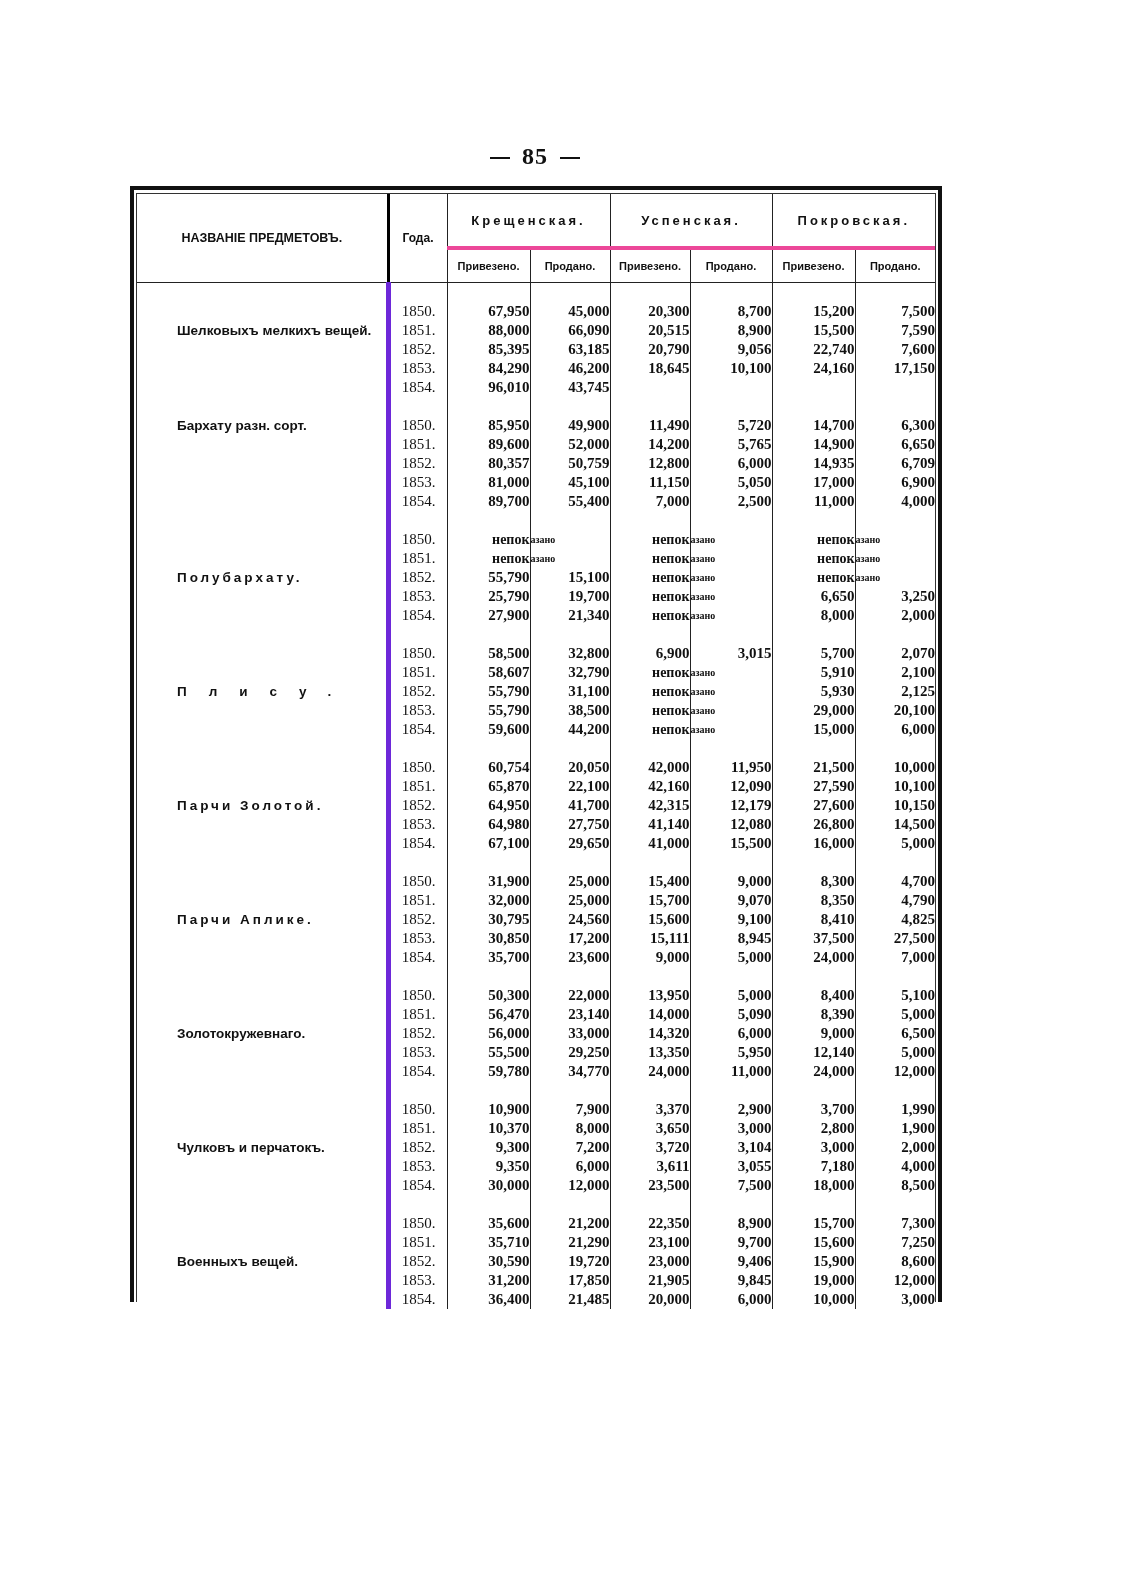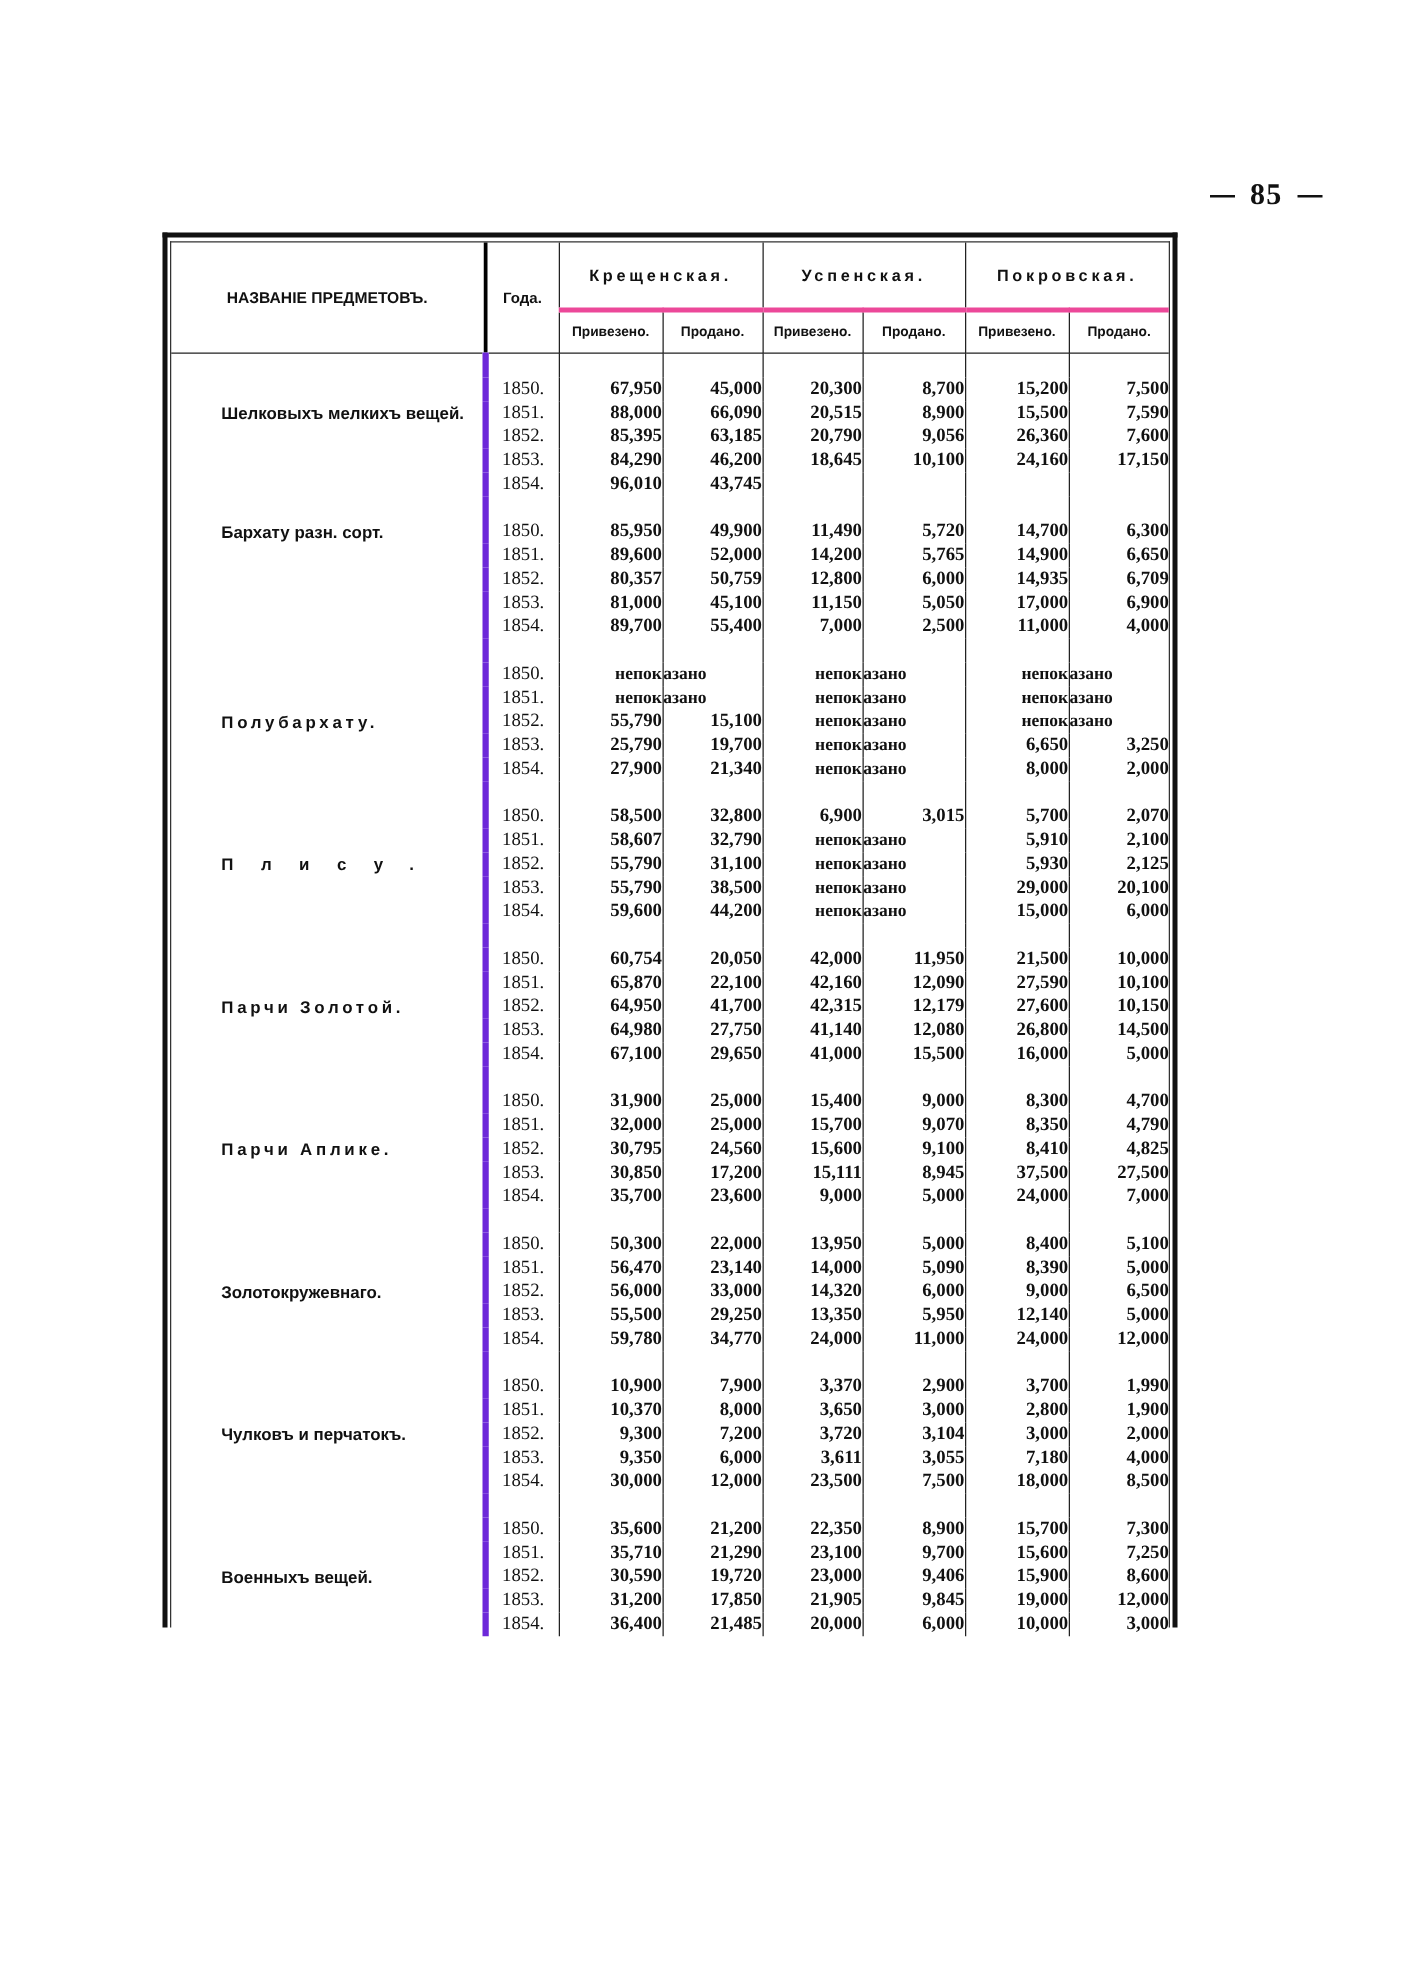--- a/index.html
+++ b/index.html
@@ -1,18 +1,18 @@
 <!DOCTYPE html>
 <html><head>
 <meta charset="utf-8">
 <style>
   html, body { margin: 0; padding: 0; background: #ffffff; }
   body { width: 1140px; height: 1589px; position: relative; overflow: hidden;
          font-family: "Liberation Serif", "DejaVu Serif", serif; color: #111; }
-  .page-number { position: absolute; top: 143px; left: 0; width: 1070px; text-align: right;
+  .page-number { position: absolute; top: 143px; left: 0; width: 1070px; text-align: center;
                  font-size: 24px; font-weight: bold; letter-spacing: 1px; }
   .page-number .dash { display: inline-block; width: 20px; height: 2px; background:#111; vertical-align: middle; margin: 0 12px; }
   .table-wrap { position: absolute; left: 130px; top: 186px; width: 812px; height: 1116px; }
   .frame-top { position: absolute; left: 0; top: 0; width: 812px; height: 4px; background: #111; }
   .frame-top2 { position: absolute; left: 6px; top: 7px; width: 800px; height: 1px; background: #333; }
   .frame-left { position: absolute; left: 0; top: 0; width: 4px; height: 1116px; background: #111; }
   .frame-left2 { position: absolute; left: 6px; top: 7px; width: 1px; height: 1109px; background: #333; }
   .frame-right { position: absolute; right: 0; top: 0; width: 4px; height: 1116px; background: #111; }
   .frame-right2 { position: absolute; right: 6px; top: 7px; width: 1px; height: 1109px; background: #333; }
   table.stats { position: absolute; left: 7px; top: 8px; width: 798px; border-collapse: collapse; table-layout: fixed; }
@@ -28,21 +28,21 @@
   .hdr-sub.sep-thin { border-right: 1px solid #222; }
   .hdr-sub.sep-thick { border-right: 1.5px solid #222; }
   td.name-cell { border-right: 5px solid #6d28d9; vertical-align: top; text-align: left; font-family: "Liberation Sans", sans-serif;
                  font-weight: bold; font-size: 13.5px; line-height: 19px; }
   td.year-cell { border-right: 1.5px solid #222; text-align: center; font-weight: normal; font-size: 15px; line-height: 19px; }
   td.num { text-align: right; font-weight: bold; font-size: 15px; line-height: 19px; padding-right: 8px; }
   td.num.privez { border-right: 1px solid #222; }
   td.num.prod { border-right: 1.5px solid #222; }
   td.num.last { border-right: none; }
   td.ns-l { text-align: right; padding-right: 2px; font-weight: bold; font-size: 14px; line-height: 19px; border-right: 1px solid #222; }
-  td.ns-r { text-align: left; padding-left: 2px; font-weight: bold; font-size: 14px; line-height: 19px; border-right: 1.5px solid #222; }
+  td.ns-r { text-align: left; padding-left: 2px; font-weight: bold; font-size: 10px; line-height: 19px; border-right: 1.5px solid #222; }
   td.ns-r.last { border-right: none; }
   tr.spacer td { height: 19px; }
   tr.spacer td.name-cell, tr.spacer td.year-cell { }
   .spaced { letter-spacing: 3px; }
   .wide { letter-spacing: 22px; }
 </style>
 </head>
 <body>
 
 <div class="page-number">
@@ -116,21 +116,21 @@
           <td class="num prod">8,900</td>
           <td class="num privez">15,500</td>
           <td class="num prod last">7,590</td>
         </tr>
         <tr>
           <td class="year-cell">1852.</td>
           <td class="num privez">85,395</td>
           <td class="num prod">63,185</td>
           <td class="num privez">20,790</td>
           <td class="num prod">9,056</td>
-          <td class="num privez">26,360</td>
+          <td class="num privez">22,740</td>
           <td class="num prod last">7,600</td>
         </tr>
         <tr>
           <td class="year-cell">1853.</td>
           <td class="num privez">84,290</td>
           <td class="num prod">46,200</td>
           <td class="num privez">18,645</td>
           <td class="num prod">10,100</td>
           <td class="num privez">24,160</td>
           <td class="num prod last">17,150</td>

